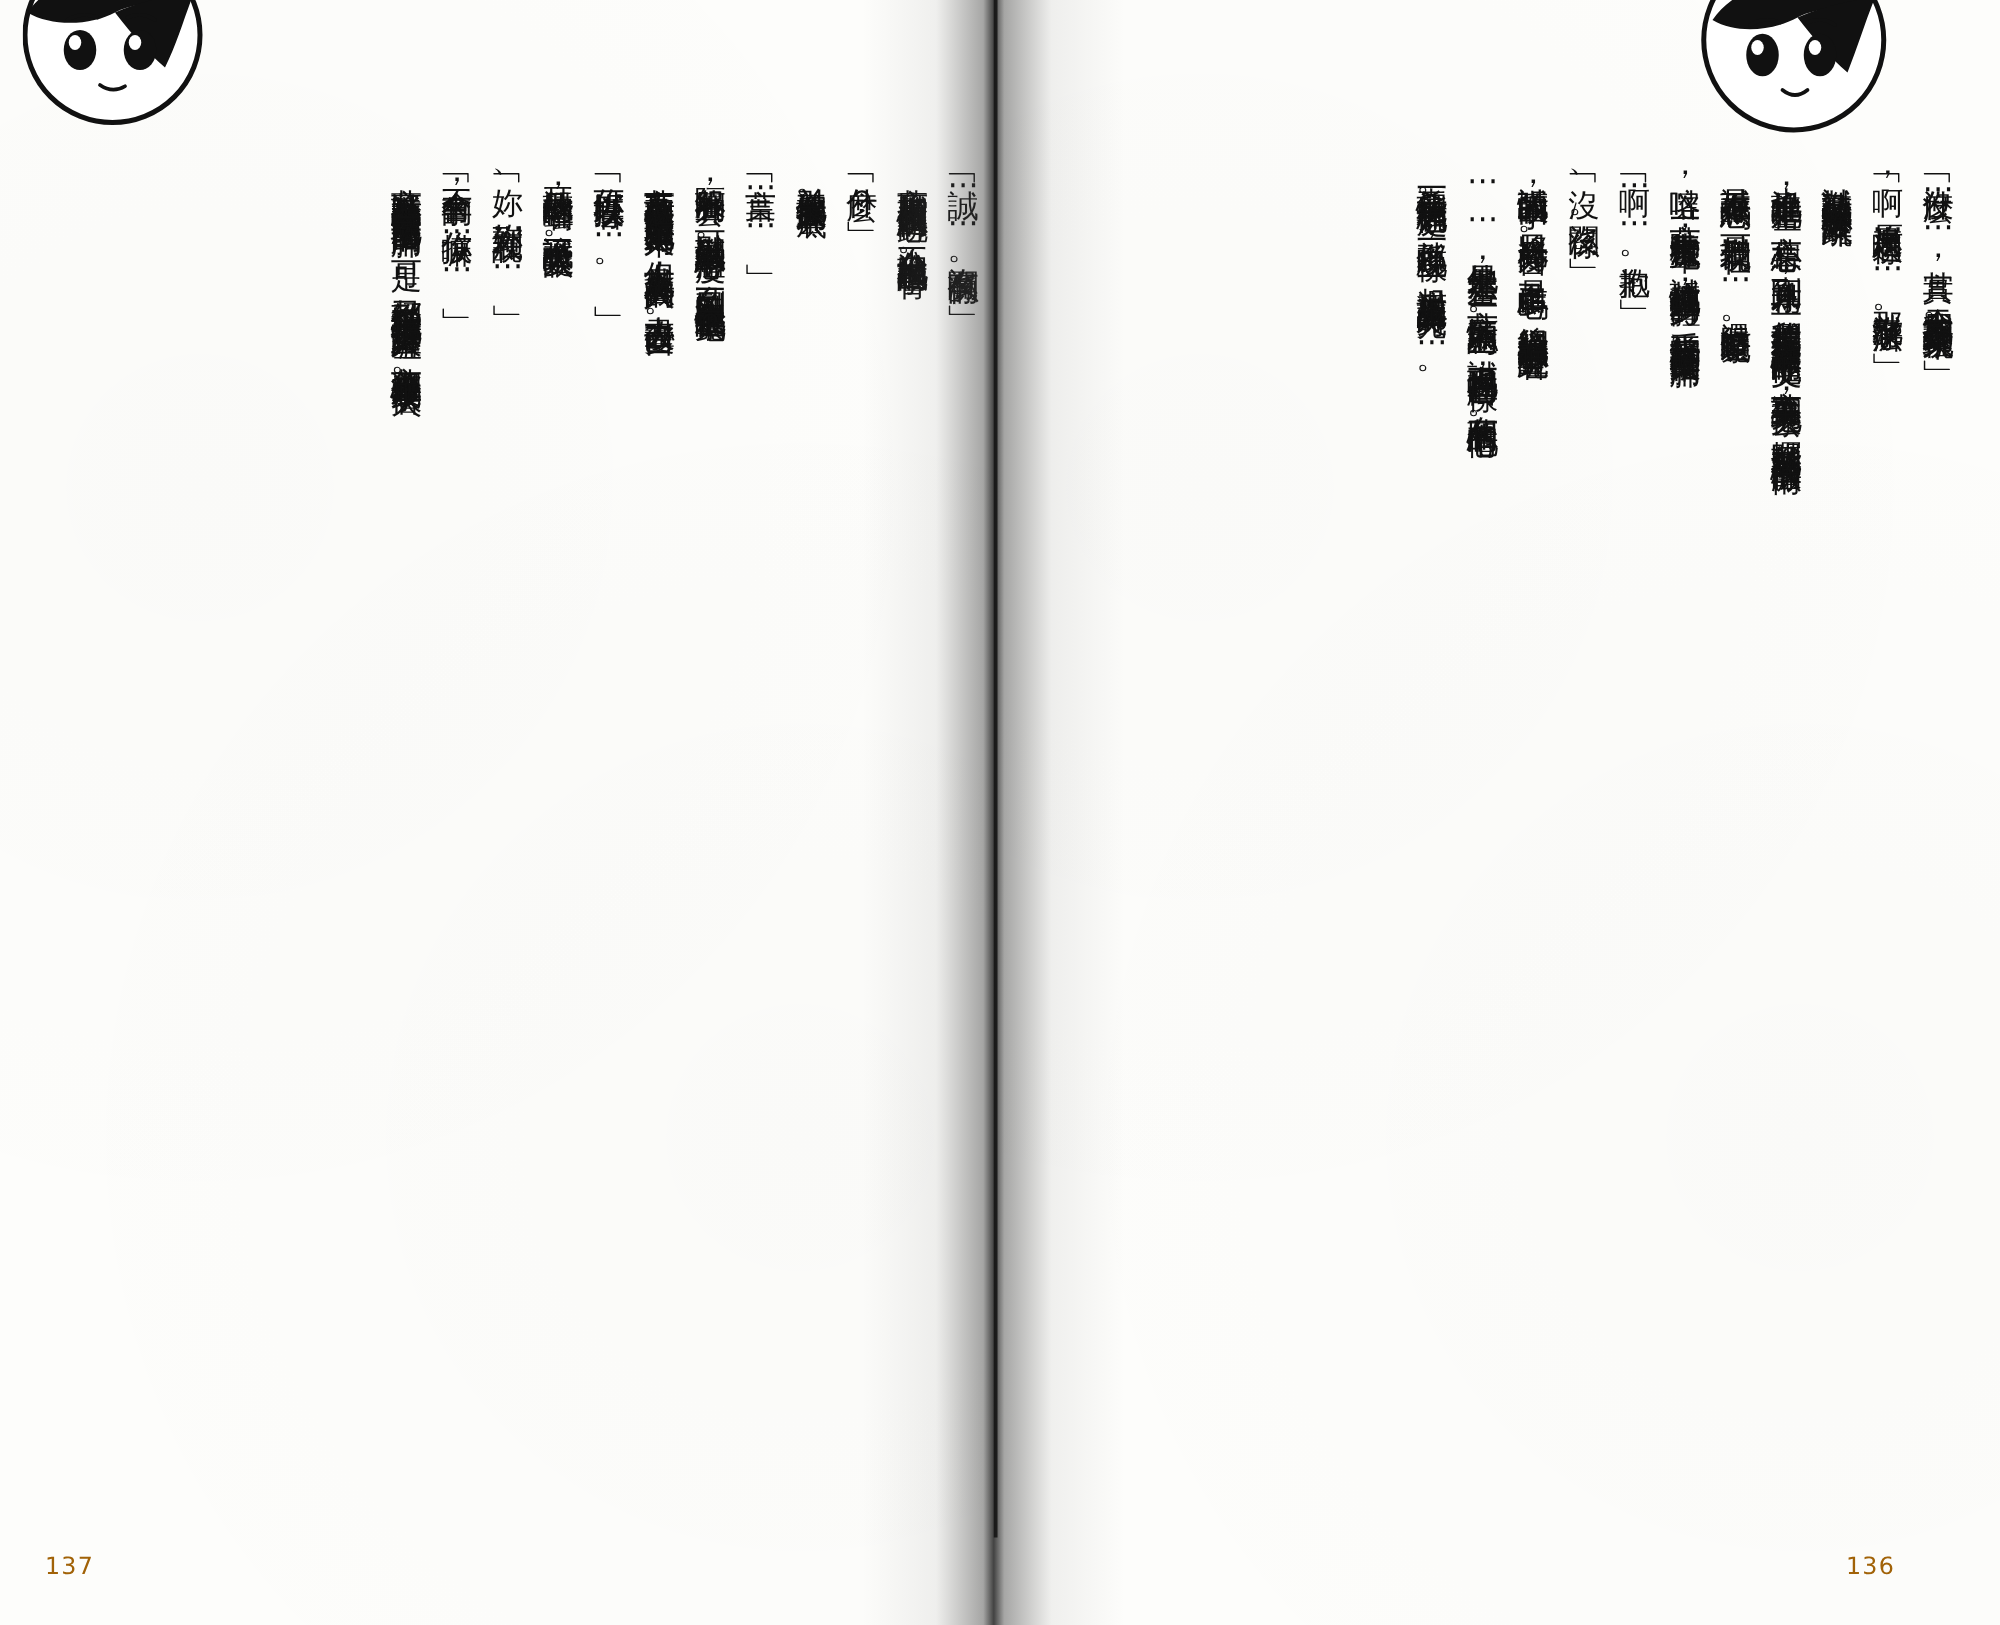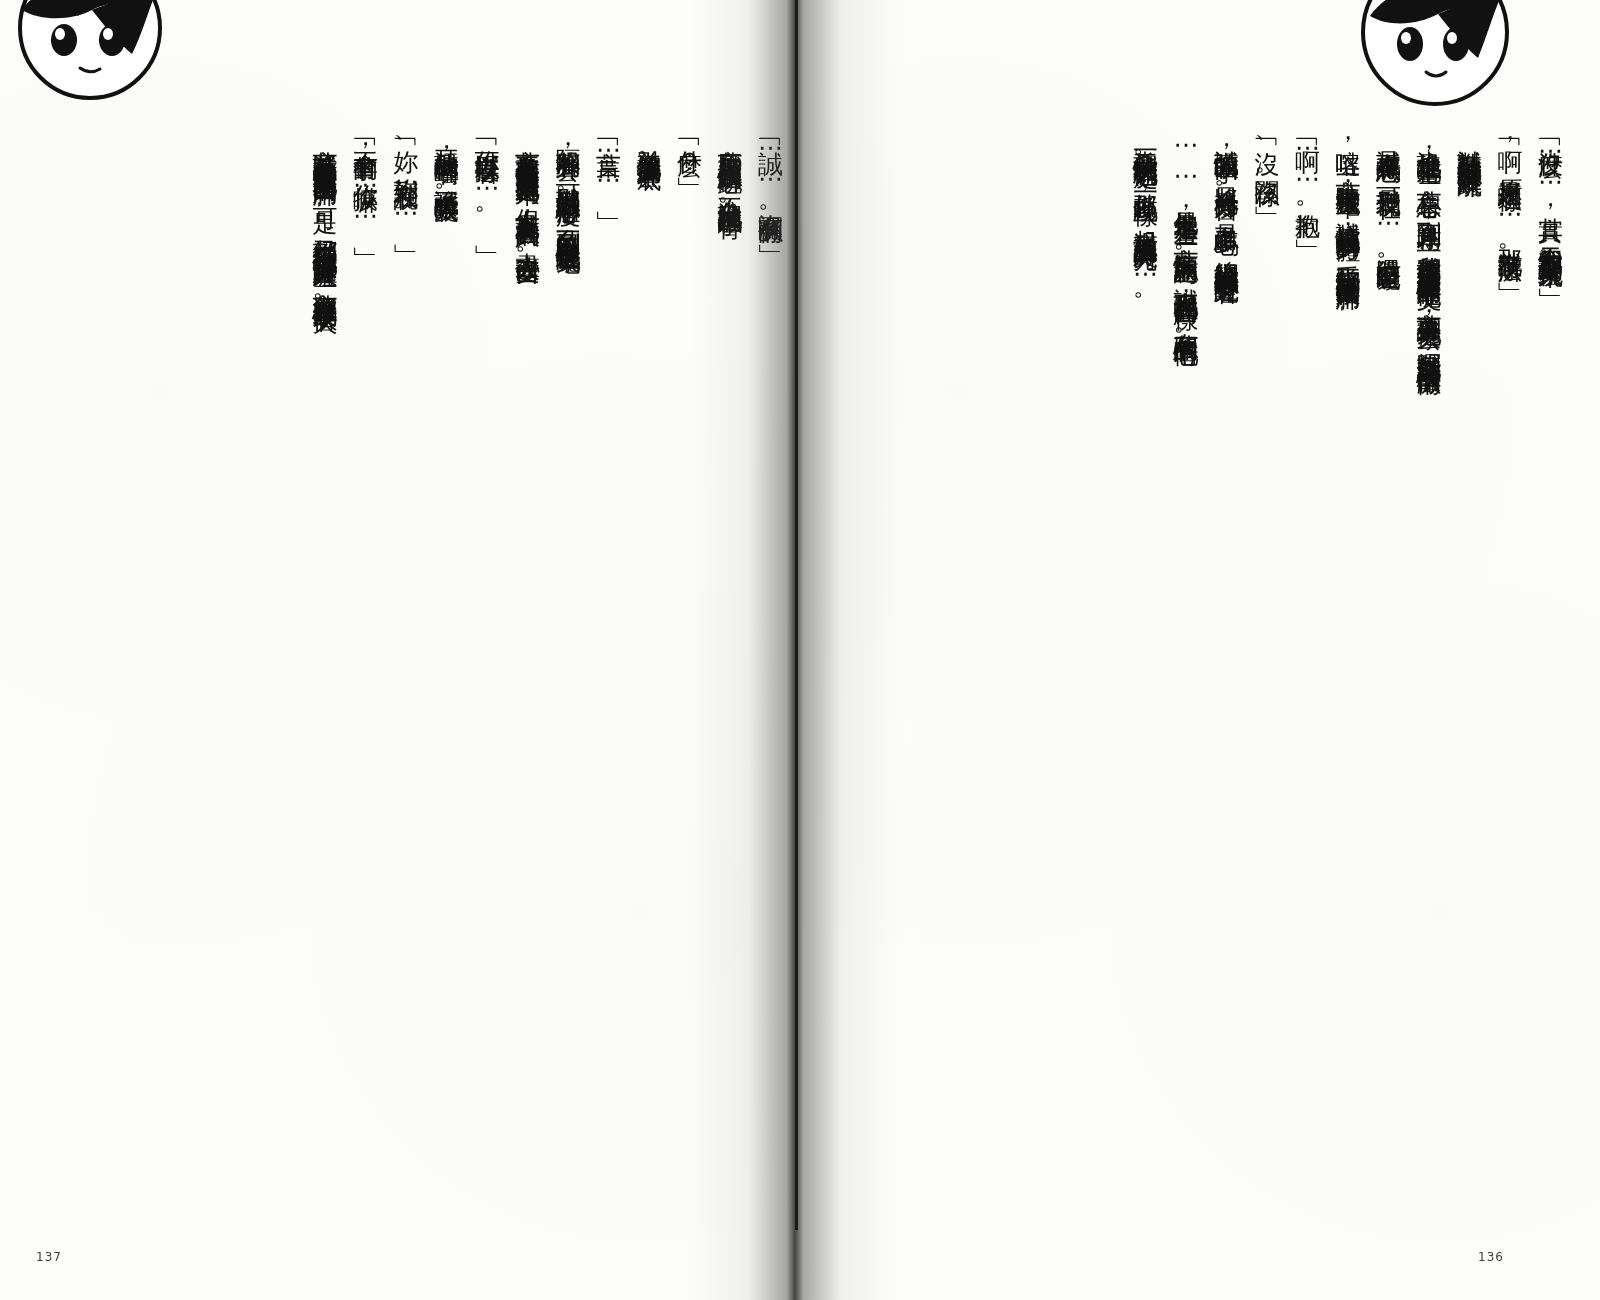--- a/index.html
+++ b/index.html
@@ -80,26 +80,26 @@
     height: 150px;
     overflow: hidden;
   }
   .face-tl { top: -28px; left: 18px; }
   .face-tr { top: -26px; right: 90px; }
 
   .page-number {
     position: absolute;
     bottom: 36px;
     font-family: "DejaVu Sans", sans-serif;
-    font-size: 12px;
-    color: #404040;
+    font-size: 19px;
+    color: #a16207;
     letter-spacing: 1px;
   }
   .pn-left  { left: 36px; }
-  .pn-right { right: 96px; }
+  .pn-right { right: 84px; }
 
   
   .paper-noise {
     position: absolute;
     inset: 0;
     background:
       radial-gradient(circle at 20% 30%, rgba(0,0,0,0.012), transparent 60%),
       radial-gradient(circle at 80% 70%, rgba(0,0,0,0.012), transparent 60%);
     pointer-events: none;
   }

